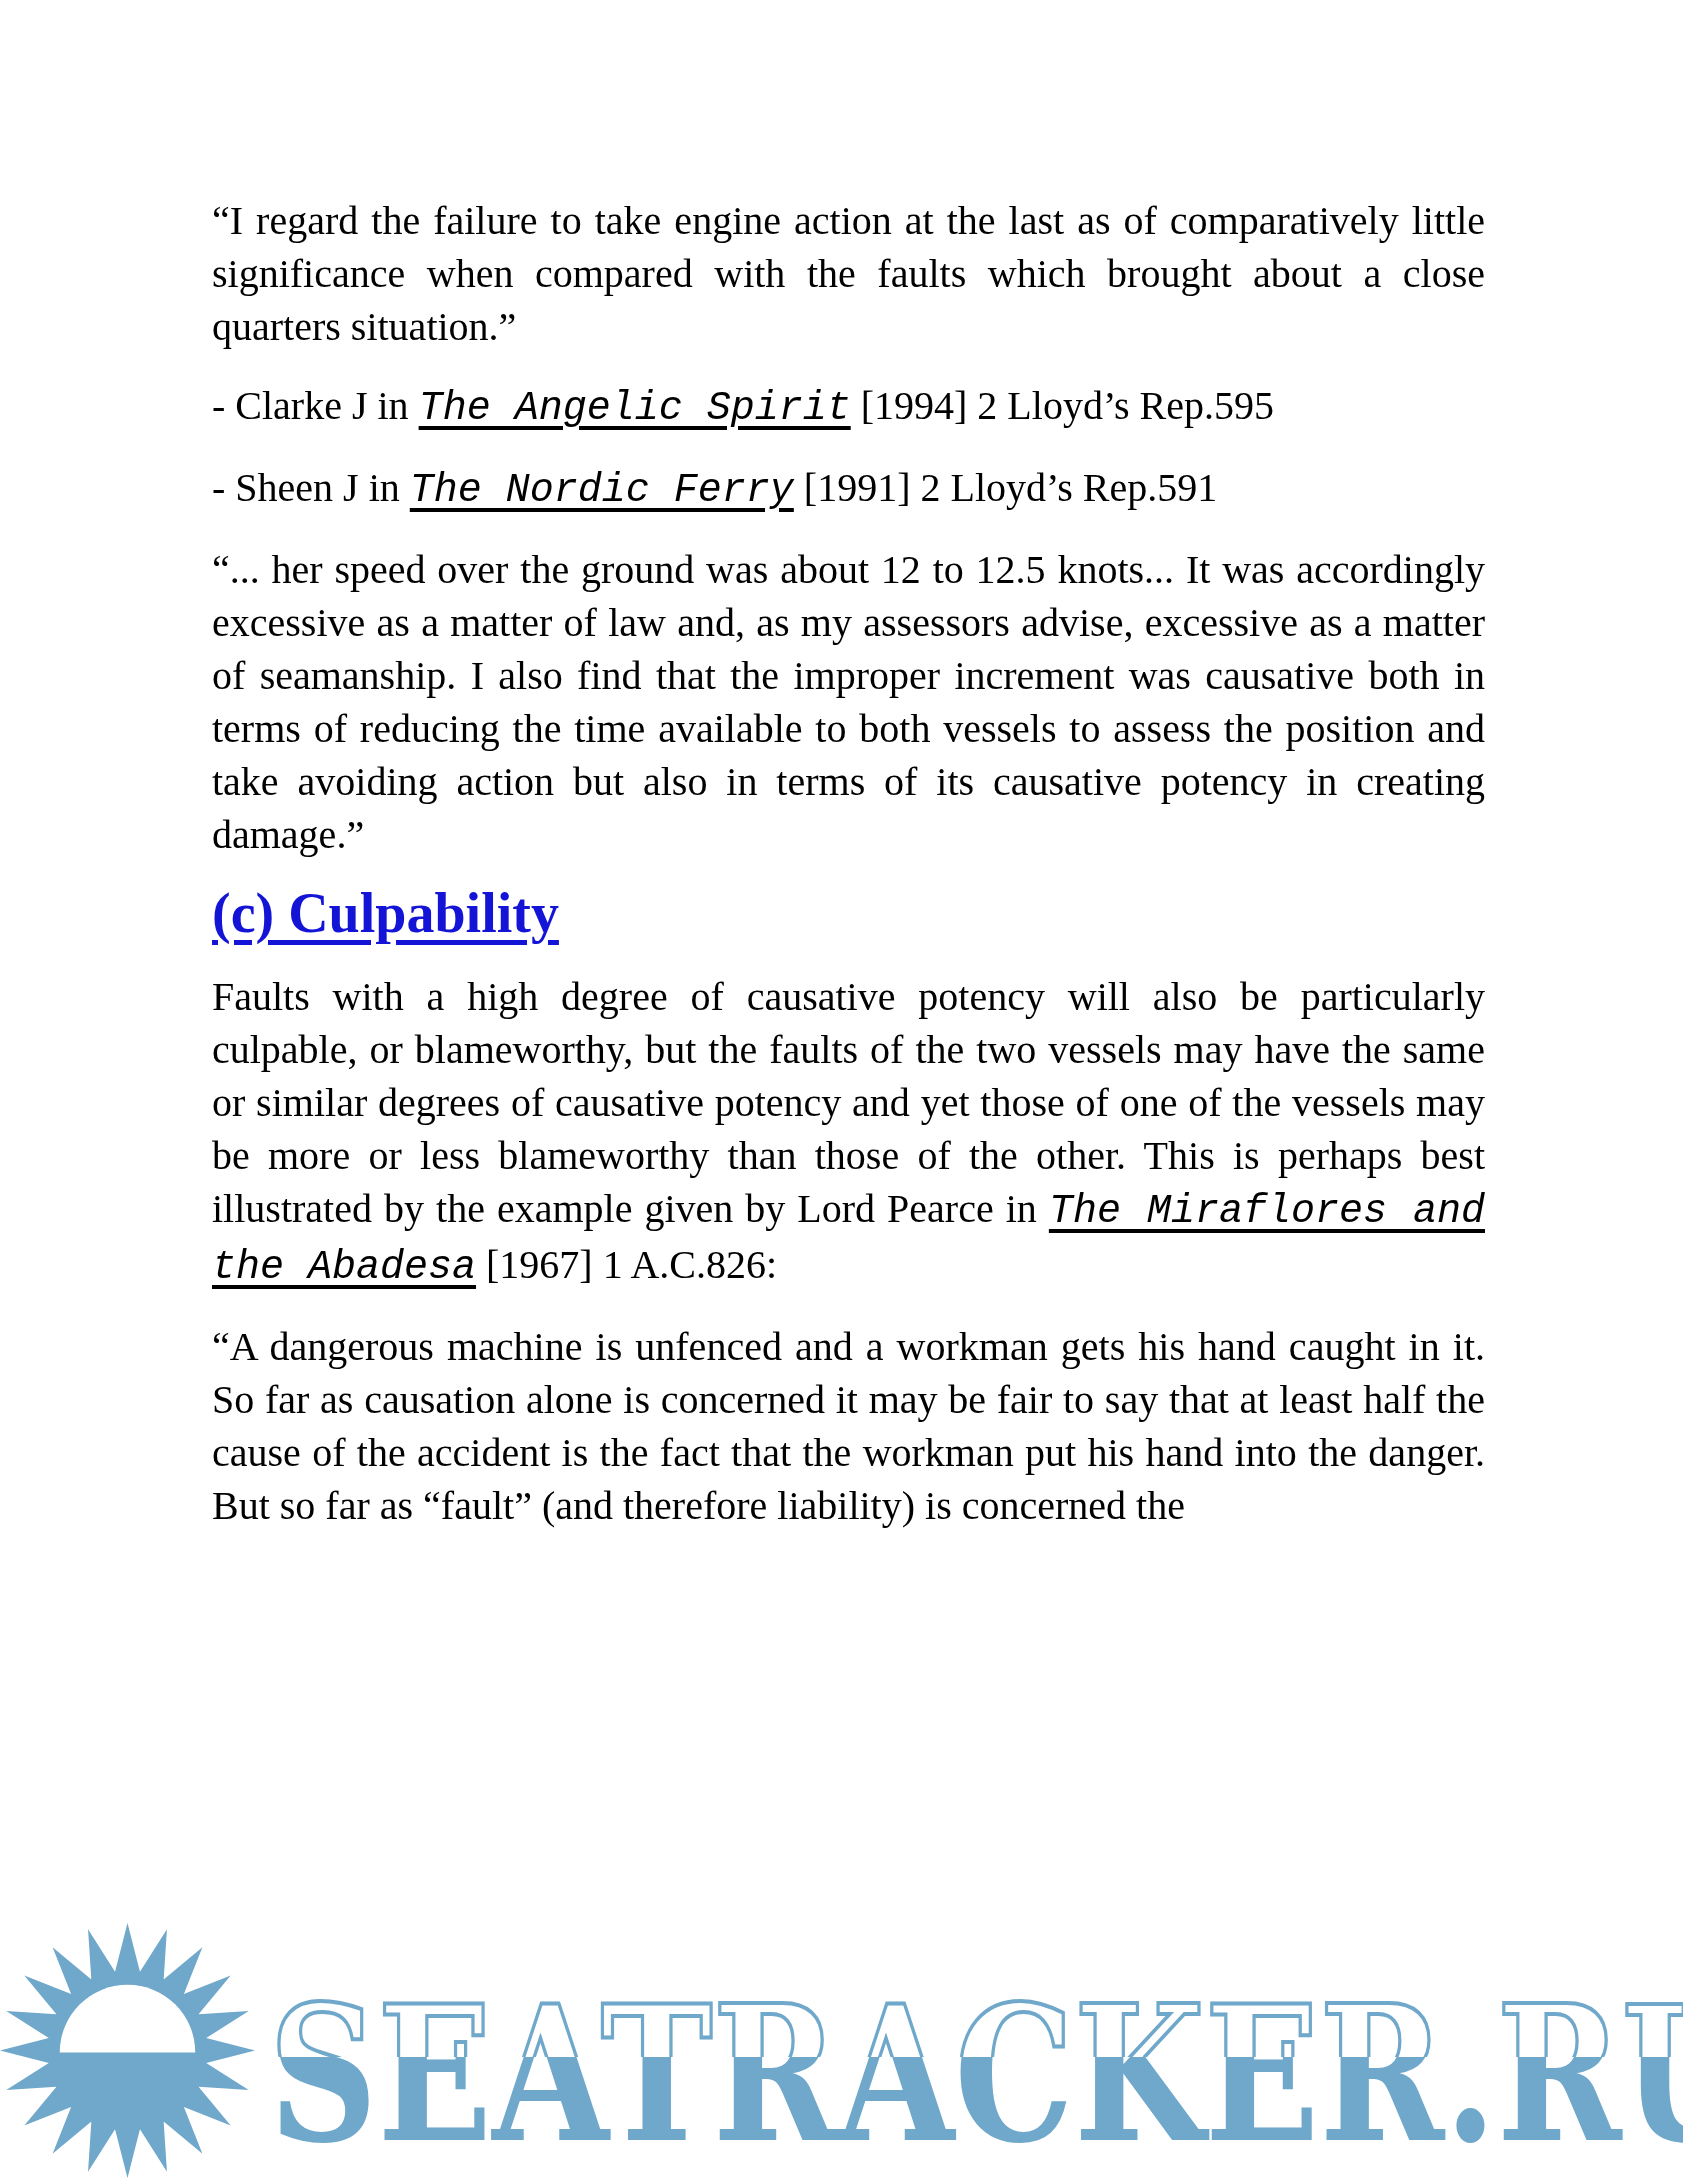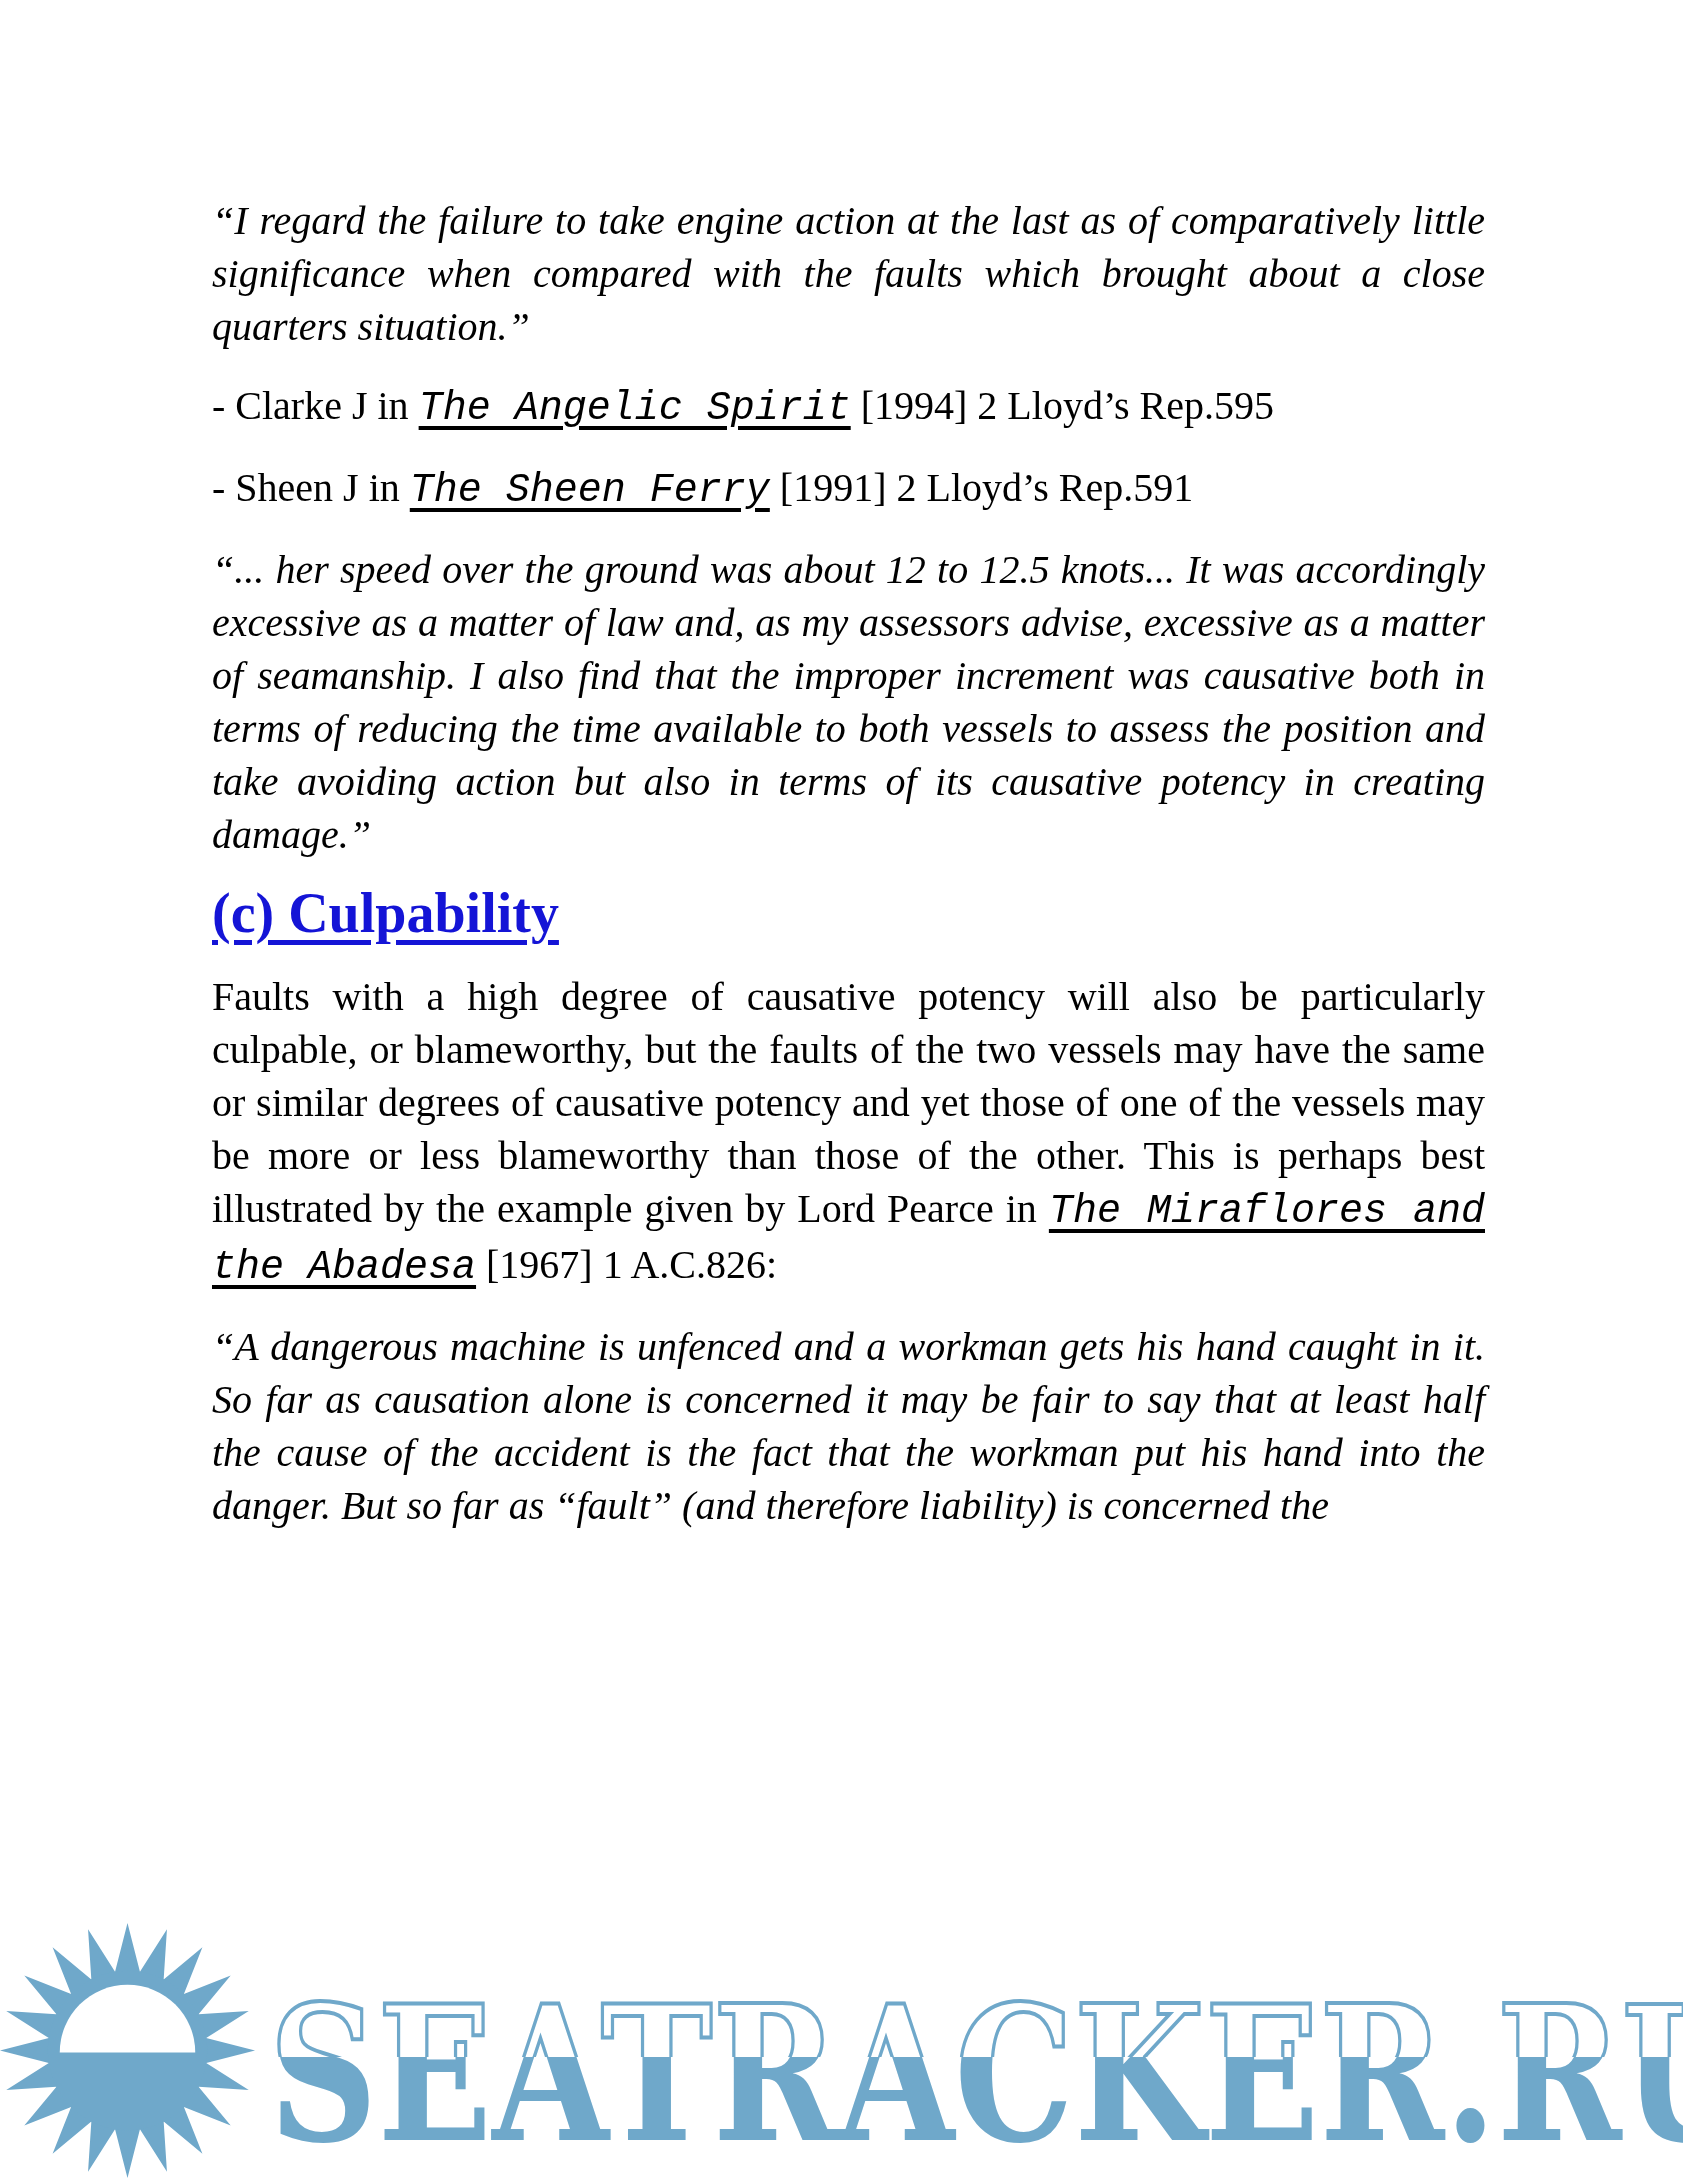--- a/index.html
+++ b/index.html
@@ -22,21 +22,21 @@
     top: 194px;
     width: 1273px;
     z-index: 2;
     color: #000000;
     font-size: 40px;
     line-height: 53px;
     text-align: justify;
   }
   .text-block p { margin: 0 0 26px 0; }
 
-  .quote { font-style: italic; }
+  .quote { }
 
   .citation { text-align: left; }
 
   .case-name {
     font-style: italic;
     text-decoration: underline;
     text-decoration-thickness: 4px;
     text-underline-offset: 7px;
     font-family: Liberation Mono, monospace;
   }
@@ -91,21 +91,21 @@
 <body>
 
 <main class="text-block">
 
   <p class="quote">“I regard the failure to take engine action at the last as of comparatively little significance when compared with the faults which brought about a close quarters situation.”</p>
 
   <p class="citation"><span>- Clarke J in </span><span class="case-name">The Angelic Spirit</span><span> [1994] 2 Lloyd’s Rep.595</span></p>
 
 
 
-  <p class="citation"><span>- Sheen J in </span><span class="case-name">The Sheen Ferry</span><span> [1991] 2 Lloyd’s Rep.591</span></p>
+  <p class="citation"><span>- Sheen J in </span><span class="case-name">The Nordic Ferry</span><span> [1991] 2 Lloyd’s Rep.591</span></p>
 
   <p class="quote">“... her speed over the ground was about 12 to 12.5 knots... It was accordingly excessive as a matter of law and, as my assessors advise, excessive as a matter of seamanship. I also find that the improper increment was causative both in terms of reducing the time available to both vessels to assess the position and take avoiding action but also in terms of its causative potency in creating damage.”</p>
 
 
   <h2 class="section-heading">(c) Culpability</h2>
 
   <p><span>Faults with a high degree of causative potency will also be particularly culpable, or blameworthy, but the faults of the two vessels may have the same or similar degrees of causative potency and yet those of one of the vessels may be more or less blameworthy than those of the other. This is perhaps best illustrated by the example given by Lord Pearce in </span><span class="case-name">The Miraflores and the Abadesa</span><span> [1967] 1 A.C.826:</span></p>
 
   <p class="quote">“A dangerous machine is unfenced and a workman gets his hand caught in it. So far as causation alone is concerned it may be fair to say that at least half the cause of the accident is the fact that the workman put his hand into the danger. But so far as “fault” (and therefore liability) is concerned the</p>
 

